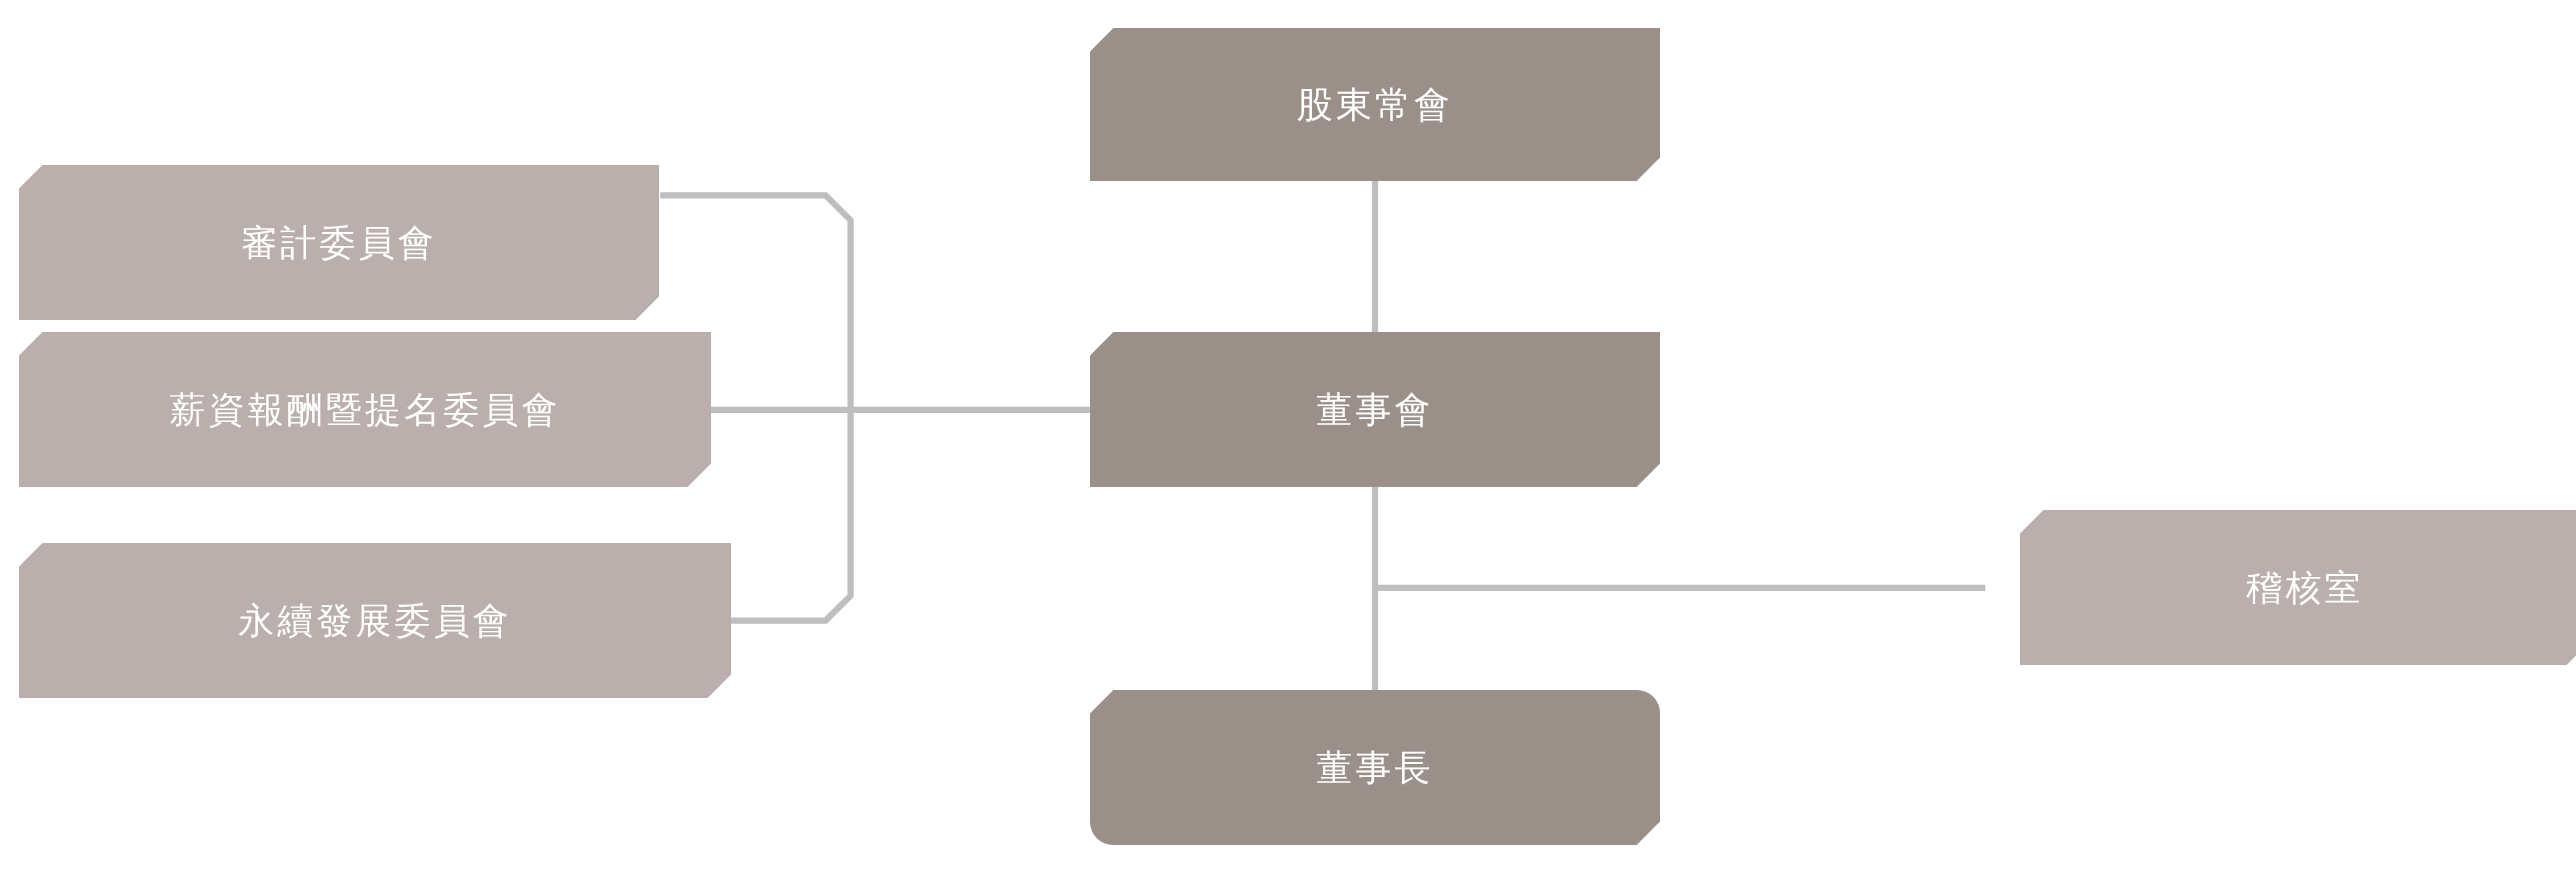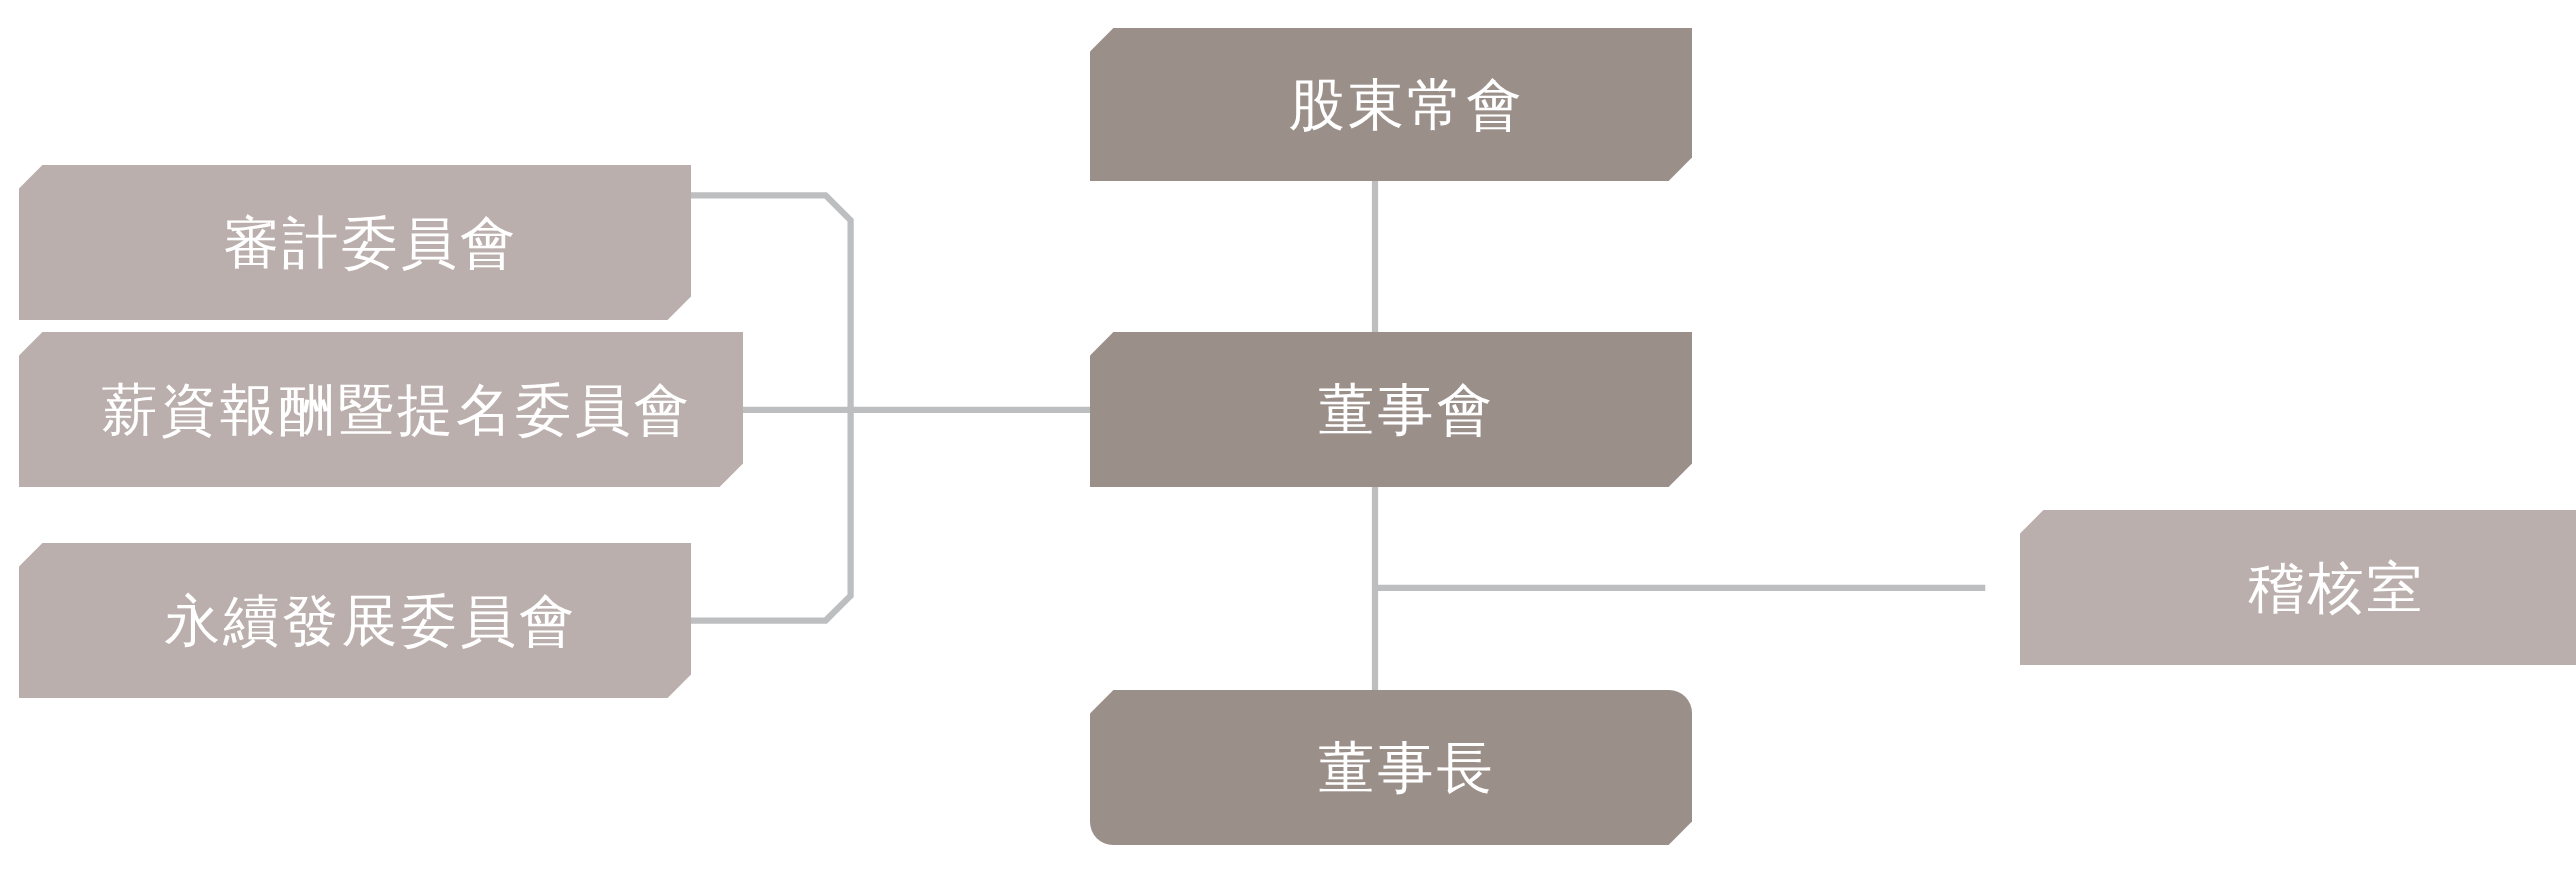--- a/index.html
+++ b/index.html
@@ -26,42 +26,41 @@
     fill: none;
     stroke: #BCBEC0;
     stroke-width: 8;
   }
   .node {
     position: absolute;
     display: flex;
     align-items: center;
     justify-content: center;
     color: #ffffff;
-    font-size: 56px;
+    font-size: 36px;
     font-weight: 500;
     letter-spacing: 3.1px;
     line-height: 1;
     
     clip-path: polygon(
       23.4px 0, 100% 0,
       100% calc(100% - 23.4px), calc(100% - 23.4px) 100%,
       0 100%, 0 23.4px
     );
-    padding-left: 32px;
   }
   .node--dark  { background: #9B8F8A; }
   .node--light { background: #BAAFAC; }
 
   
   .n-shareholders { left: 1090px; top:  28px; width: 570px; height: 153px; }
   .n-board        { left: 1090px; top: 332px; width: 570px; height: 155px; }
   .n-chairman     { left: 1090px; top: 690px; width: 570px; height: 155px; border-radius: 23px; }
   .n-audit-com    { left:   19px; top: 118px; width: 640px; height: 155px; margin-top: 47px; }
   .n-comp-com     { left:   19px; top: 332px; width: 692px; height: 155px; }
-  .n-sust-com     { left:   19px; top: 543px; width: 640px; height: 155px; }
+  .n-sust-com     { left:   19px; top: 543px; width: 712px; height: 155px; }
   .n-audit-office { left: 1984px; top: 510px; width: 570px; height: 155px; margin-left: 36px; }
 </style>
 </head>
 <body>
 
 <div class="canvas">
 
   <svg class="connectors" viewBox="0 0 3301 1117" aria-hidden="true">
 
     <path d="M 1762 230 L 1762 428"></path>

